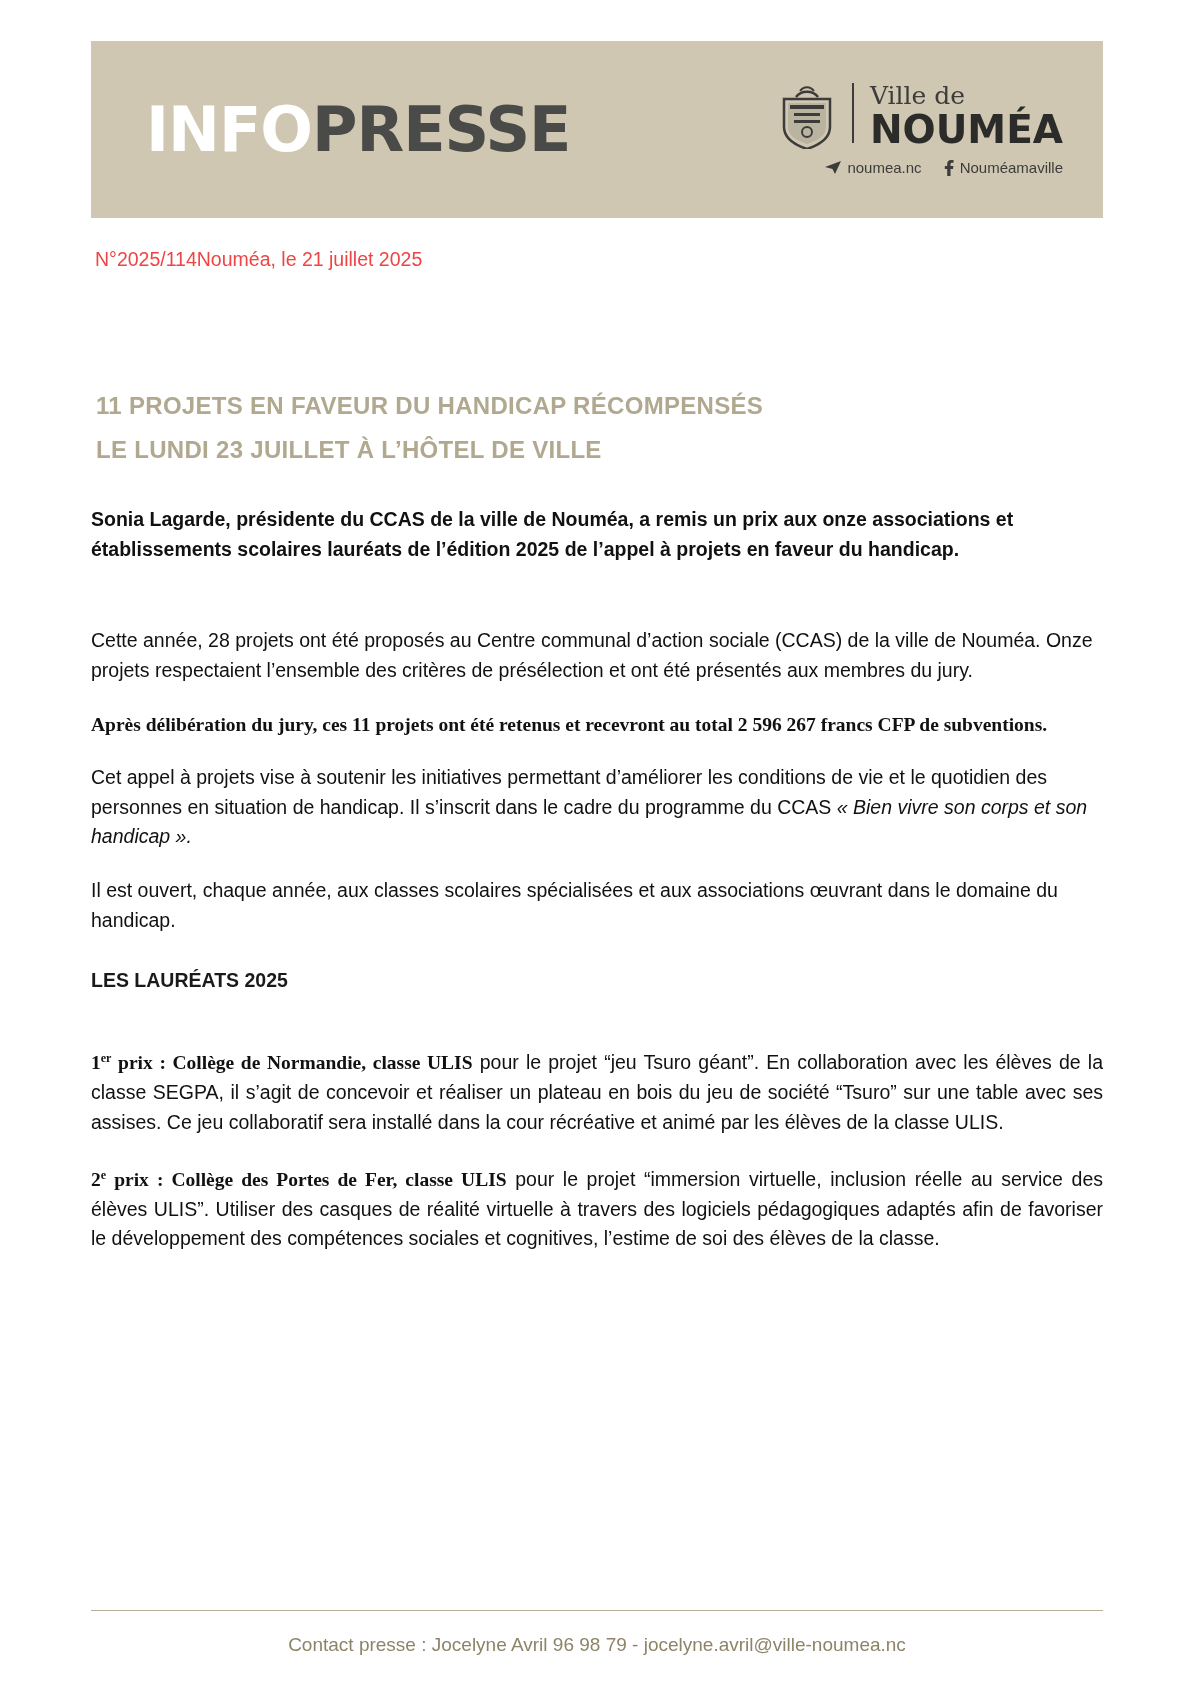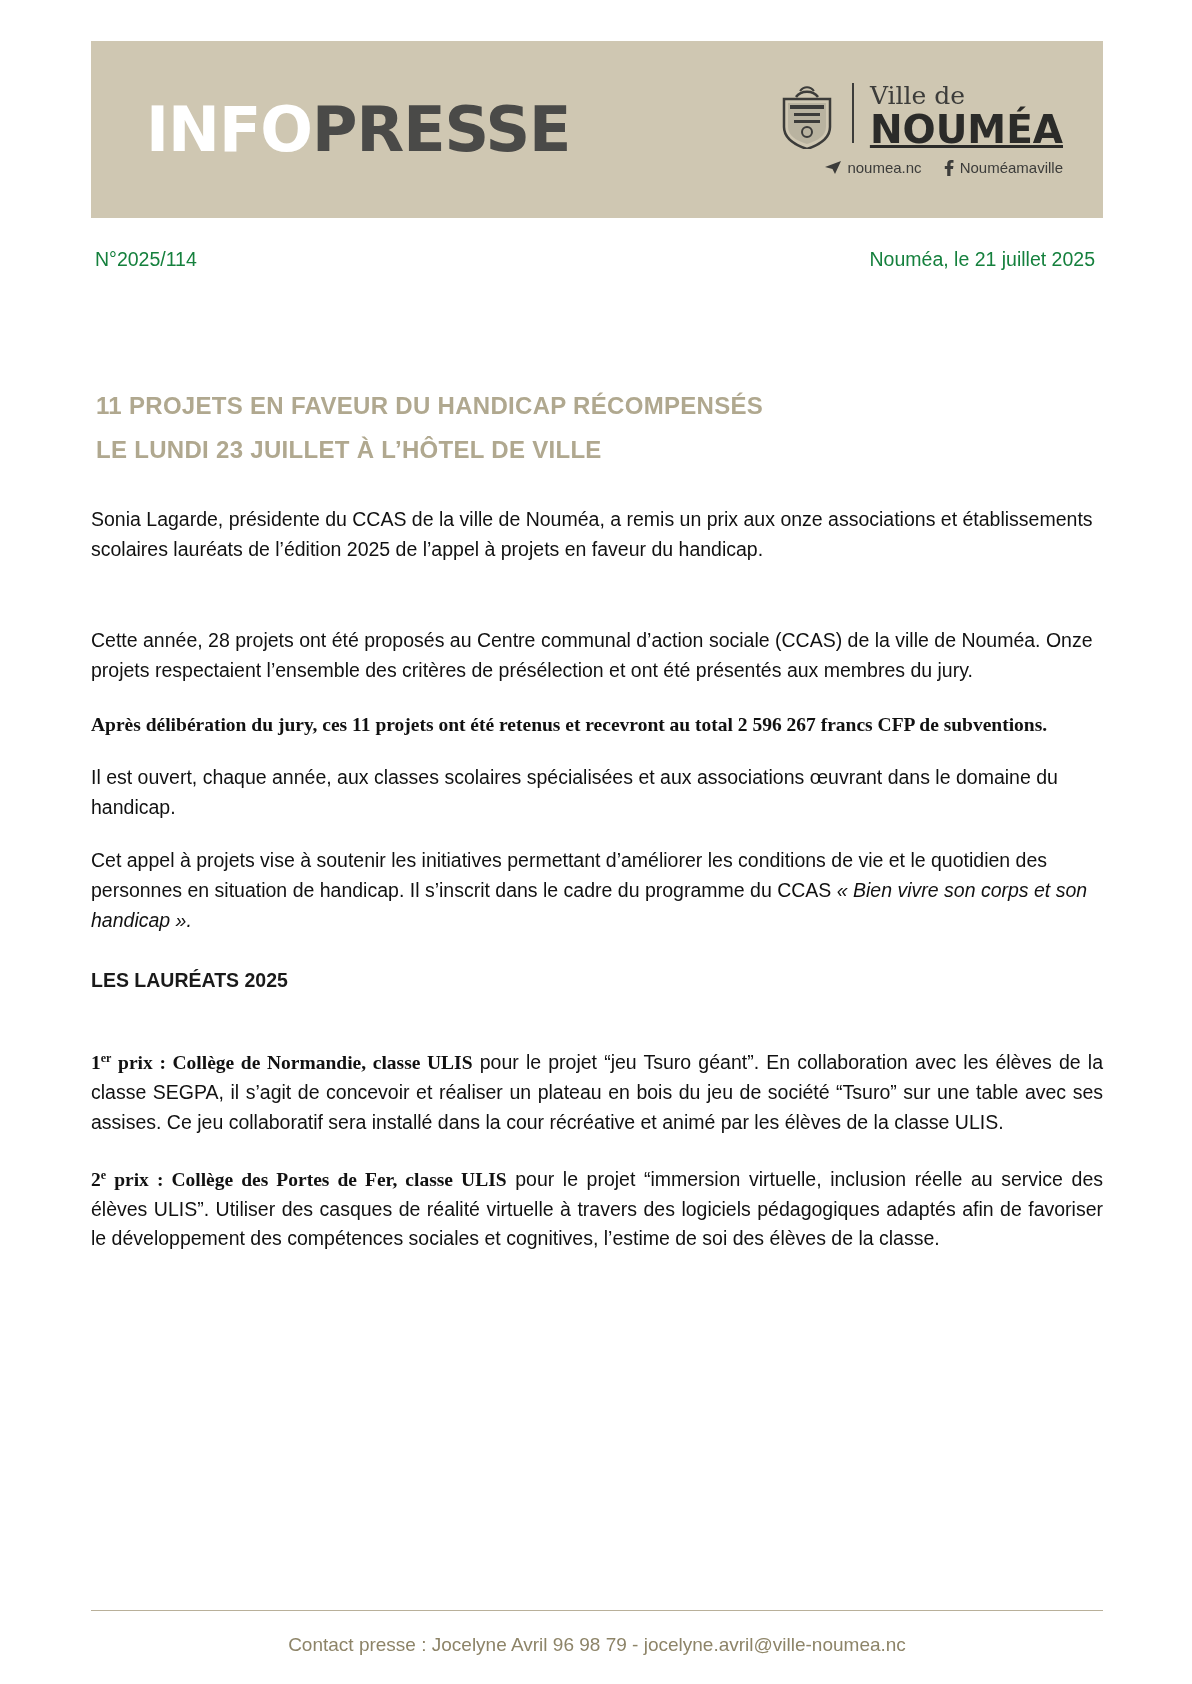--- a/index.html
+++ b/index.html
@@ -79,44 +79,43 @@
     font-size: 25px;
     color: #3c3c3a;
     margin-bottom: 2px;
   }
   .brand-noumea {
     font-family: "DejaVu Sans", sans-serif;
     font-weight: bold;
     font-size: 39px;
     color: #2b2b29;
     letter-spacing: 0px;
-    text-decoration: underline;
   }
   .brand-bottom {
     display: flex;
     align-items: flex-start;
     margin-top: 10px;
     font-size: 15px;
     color: #3c3c3a;
     white-space: nowrap;
   }
   .brand-bottom .site { margin-right: 22px; display: flex; align-items: center; }
   .brand-bottom .fb { display: flex; align-items: center; }
   .mini-icon { margin-right: 6px; display: inline-flex; }
 
   
   .meta {
     position: absolute;
     left: 95px;
     top: 248px;
     width: 1000px;
     display: flex;
-    justify-content: space-between;
+    justify-content: flex-start;
     font-size: 19.5px;
-    color: #15803d;
+    color: #ef4444;
   }
 
   
   .title-block {
     position: absolute;
     left: 96px;
     top: 384px;
     width: 1000px;
     text-align: left;
   }
@@ -135,21 +134,21 @@
     top: 505px;
     width: 1012px;
   }
   p {
     margin: 0;
     font-size: 19.5px;
     line-height: 1.52;
     color: #111;
   }
   .lead {
-    font-weight: normal;
+    font-weight: bold;
     margin-bottom: 62px;
   }
   .para { margin-bottom: 24px; }
   .bold { font-weight: bold; font-family: Liberation Serif, serif; }
   .ital { font-style: italic; }
   .section-head {
     font-weight: bold;
     font-size: 19.5px;
     margin-top: 34px;
     margin-bottom: 56px;
@@ -240,23 +239,23 @@
   </div>
 
   <div class="body-block">
 
     <p class="lead">Sonia Lagarde, présidente du CCAS de la ville de Nouméa, a remis un prix aux onze associations et établissements scolaires lauréats de l’édition 2025 de l’appel à projets en faveur du handicap.</p>
 
     <p class="para">Cette année, 28 projets ont été proposés au Centre communal d’action sociale (CCAS) de la ville de Nouméa. Onze  projets respectaient l’ensemble des critères de présélection et ont été présentés aux membres du jury.</p>
 
     <p class="para bold">Après délibération du jury, ces 11 projets ont été retenus et recevront au total 2 596 267 francs CFP de subventions.</p>
 
+    <p class="para"><span>Cet appel à projets vise à soutenir les initiatives permettant d’améliorer les conditions de vie et le quotidien des personnes en situation de handicap. Il s’inscrit dans le cadre du programme du CCAS </span><span class="ital">« Bien vivre son corps et son handicap ».</span></p>
+
     <p class="para">Il est ouvert, chaque année, aux classes scolaires spécialisées et aux associations œuvrant dans le domaine du handicap.</p>
-
-    <p class="para"><span>Cet appel à projets vise à soutenir les initiatives permettant d’améliorer les conditions de vie et le quotidien des personnes en situation de handicap. Il s’inscrit dans le cadre du programme du CCAS </span><span class="ital">« Bien vivre son corps et son handicap ».</span></p>
 
     <div class="section-head">LES LAURÉATS 2025</div>
 
     <p class="laureat"><span class="bold">1</span><sup class="bold">er</sup><span class="bold"> prix : Collège de Normandie, classe ULIS</span><span> pour le projet “jeu Tsuro géant”. En collaboration avec les élèves de la classe SEGPA, il s’agit de concevoir et réaliser un plateau en bois du jeu de société “Tsuro” sur une table avec ses assises. Ce jeu collaboratif sera installé dans la cour récréative et animé par les élèves de la classe ULIS.</span></p>
 
     <p class="laureat"><span class="bold">2</span><sup class="bold">e</sup><span class="bold"> prix : Collège des Portes de Fer, classe ULIS</span><span> pour le projet “immersion virtuelle, inclusion réelle au service des élèves ULIS”. Utiliser des casques de réalité virtuelle à travers des logiciels pédagogiques adaptés afin de favoriser le développement des compétences sociales et cognitives, l’estime de soi des élèves de la classe.</span></p>
 
   </div>
 
   <div class="footer-rule"></div>

